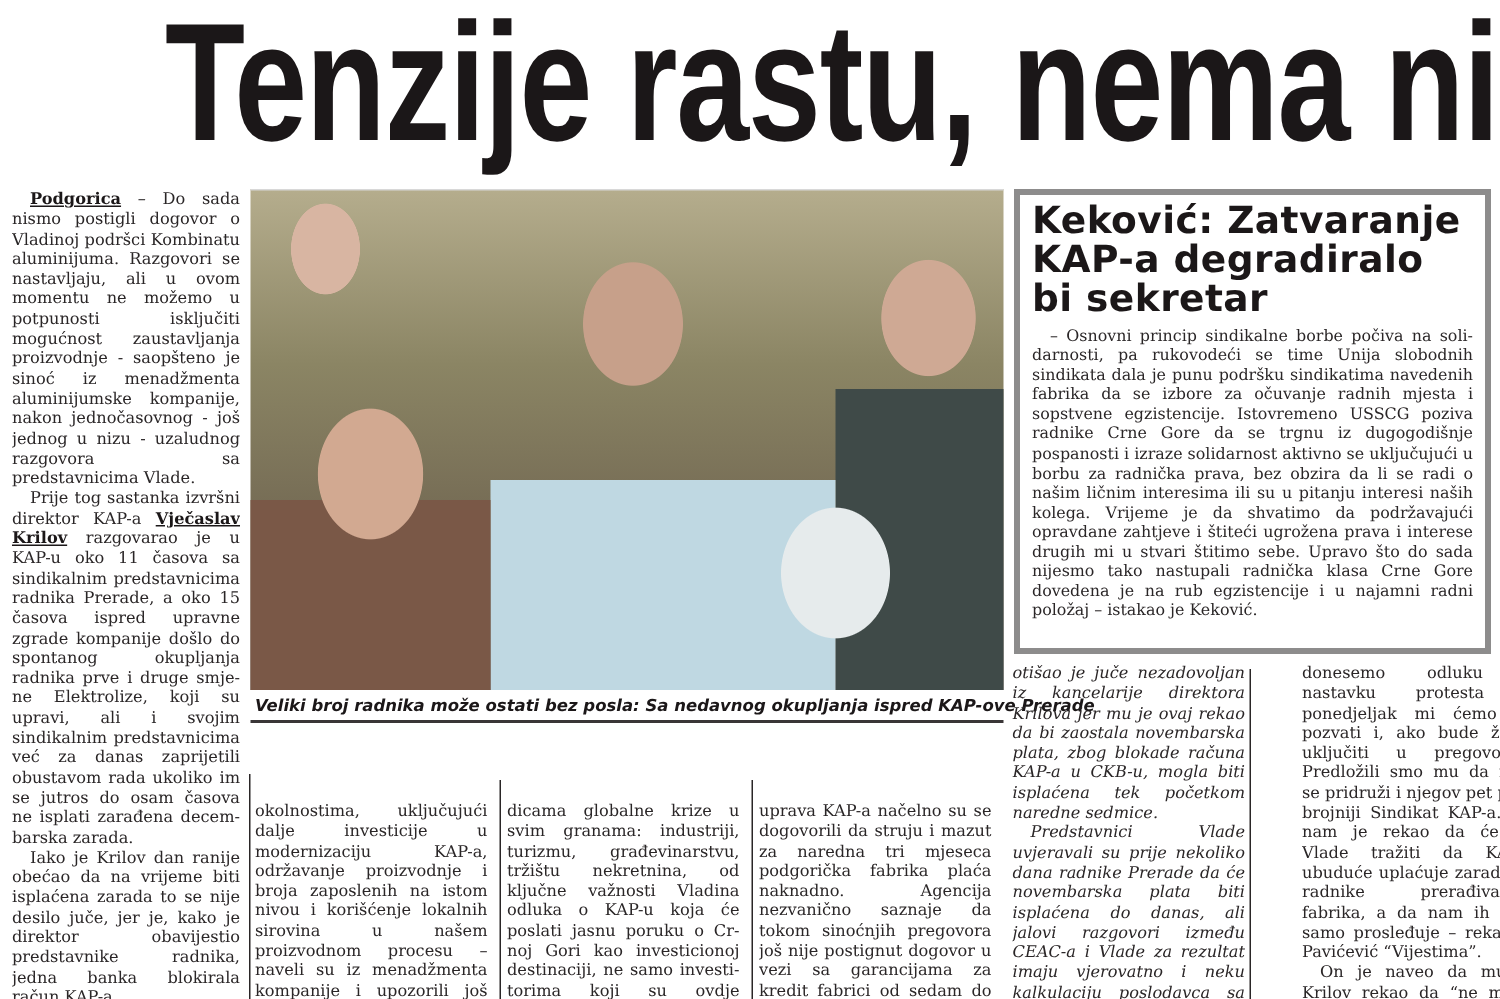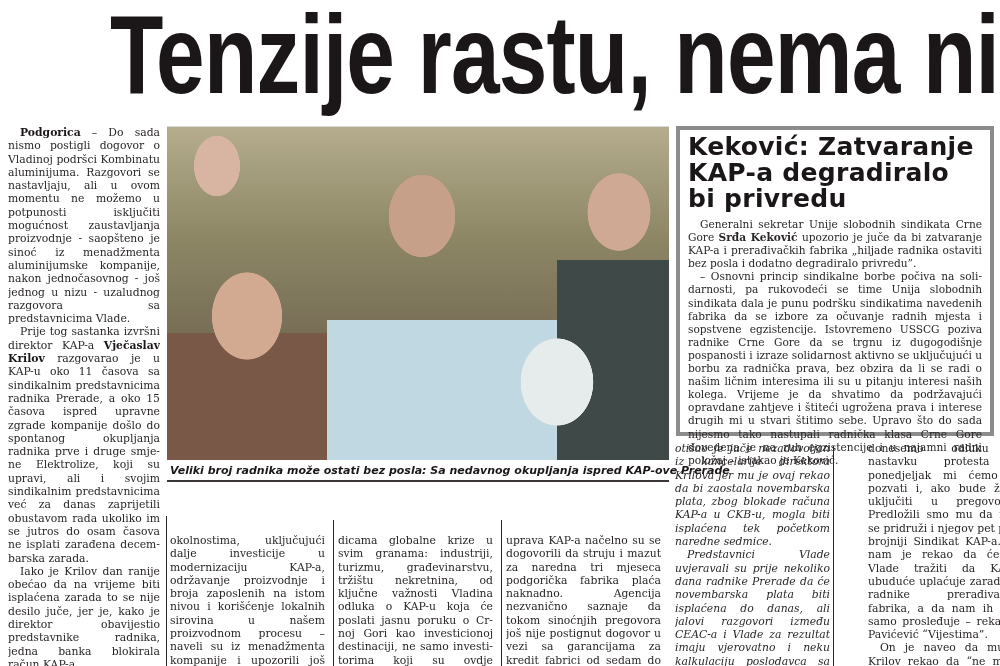--- a/index.html
+++ b/index.html
@@ -17,21 +17,21 @@
     color: #1b1718;
     transform: scaleX(0.78); transform-origin: 50% 50%;
     white-space: nowrap;
   }
   .col {
     position: absolute; font-size: 10.8px; line-height: 13.3px;
     text-align: justify; hyphens: manual; color: #2a2627;
     overflow: hidden;
   }
   .col p { margin: 0; text-indent: 12px; }
-  .col b { color: #1b1718; }
+  .col b { color: #1b1718; text-decoration: underline; }
   .col-left { left: 8px; top: 126px; width: 152px; height: 540px; }
   .photo {
     position: absolute; left: 167px; top: 126px; width: 502px; height: 334px;
     overflow: hidden;
     background:
       radial-gradient(ellipse 60px 72px at 390px 256px, #e6ebec 0 60%, transparent 61%),
       radial-gradient(ellipse 55px 68px at 255px 90px, #c7a08a 0 60%, transparent 61%),
       radial-gradient(ellipse 52px 64px at 452px 86px, #cfa994 0 60%, transparent 61%),
       radial-gradient(ellipse 58px 72px at 80px 190px, #d2a991 0 60%, transparent 61%),
       radial-gradient(ellipse 38px 50px at 50px 40px, #d8b5a2 0 60%, transparent 61%),
@@ -74,23 +74,22 @@
   <p><span>Prije tog sastanka izvršni direktor KAP-a </span><b>Vječaslav Krilov</b><span> razgovarao je u KAP-u oko 11 časova sa sindikalnim predstavnicima radnika Pre­rade, a oko 15 časova ispred upravne zgrade kompanije došlo do spontanog okuplja­nja radnika prve i druge smje­ne Elektrolize, koji su upravi, ali i svojim sindikalnim pred­stavnicima već za danas za­prijetili obustavom rada uko­liko im se jutros do osam časo­va ne isplati zarađena decem­barska zarada.</span></p>
   <p>Iako je Krilov dan ranije obećao da na vrijeme biti is­plaćena zarada to se nije de­silo juče, jer je, kako je di­rektor obavijestio predstavni­ke radnika, jedna banka blo­kirala račun KAP-a.</p>
 
 </div>
 
 <div class="photo" title="Group of workers at protest, older man covering face with hand"></div>
 <div class="photo-border"></div>
 <div class="caption">Veliki broj radnika može ostati bez posla: Sa nedavnog okupljanja ispred KAP-ove Prerade</div>
 
 <div class="sidebox">
-  <div class="sidebox-title">Keković: Zatvaranje KAP-a degradiralo bi privredu</div>
+  <div class="sidebox-title">Keković: Zatvaranje KAP-a degradiralo bi sekretar</div>
   <div class="col-inner">
-    <p><span>Generalni sekretar Unije slobodnih sindikata Crne Gore </span><b>Srđa Keković</b><span> upozorio je juče da bi zatvaranje KAP-a i prerađivačkih fabrika „hiljade radnika ostaviti bez posla i dodatno degradiralo privredu”.</span></p>
     <p>– Osnovni princip sindikalne borbe počiva na soli­darnosti, pa rukovodeći se time Unija slobodnih sindikata dala je punu podršku sindikatima navedenih fabrika da se izbore za očuvanje radnih mjesta i sopstvene egzistencije. Istovremeno USSCG poziva radnike Crne Gore da se trgnu iz dugogodišnje pospanosti i izraze solidarnost aktivno se uključujući u borbu za radnička prava, bez obzira da li se radi o našim ličnim interesima ili su u pitanju interesi naših kolega. Vrijeme je da shvatimo da podržavajući opravdane zahtjeve i štiteći ugrožena prava i interese drugih mi u stvari štitimo sebe. Upravo što do sada nijesmo tako nastupali radnička klasa Crne Gore dovedena je na rub egzistencije i u najamni radni položaj – istakao je Keković.</p>
   </div>
 </div>
 
 <div class="rule-v" style="left:166px; top:516px; height:150px;"></div>
 <div class="rule-v" style="left:333px; top:520px; height:146px;"></div>
 <div class="rule-v" style="left:501px; top:520px; height:146px;"></div>
 <div class="rule-v" style="left:833px; top:446px; height:220px;"></div>
 
 <div class="col col-b" style="left:170px;">

